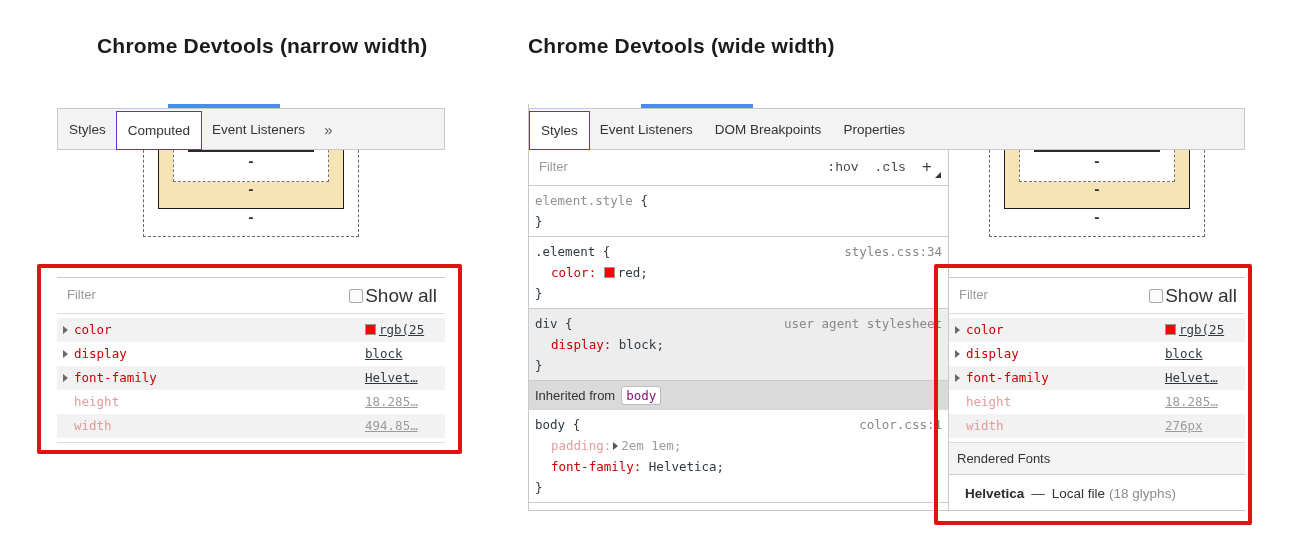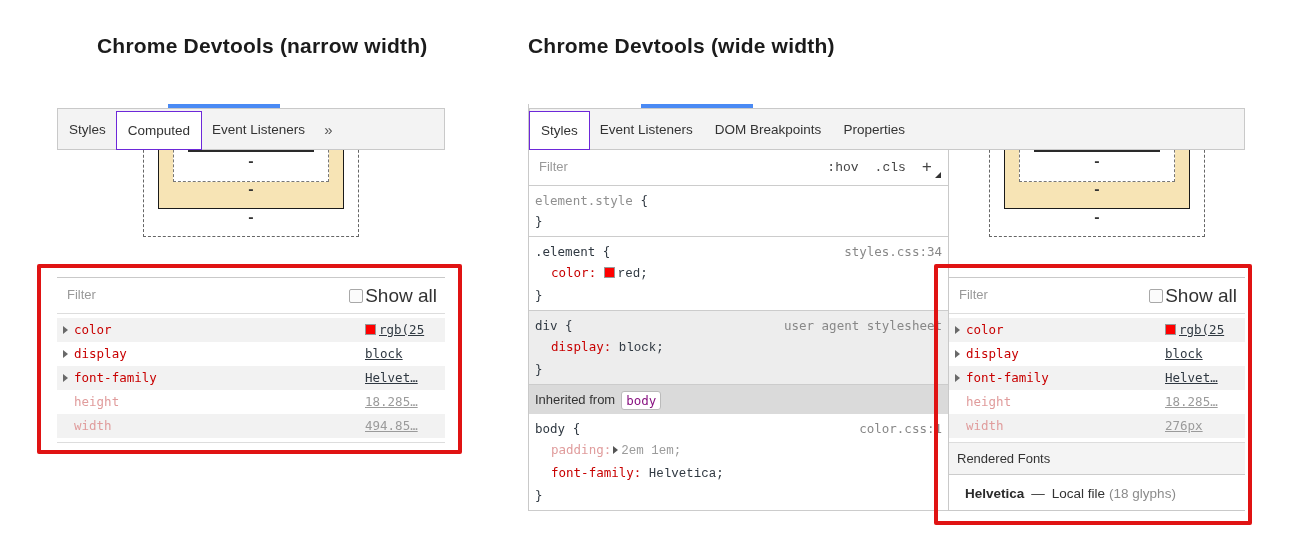--- a/index.html
+++ b/index.html
@@ -58,25 +58,25 @@
           font-family:Liberation Mono, monospace;font-size:13px;color:#444;}
   .plusbtn{font-size:17px;color:#444;}
   .corner-tri{position:absolute;right:7px;bottom:7px;width:0;height:0;border-bottom:6px solid #333;border-left:6px solid transparent;}
   .rule{padding:4px 0 4px 6px;border-bottom:1px solid #ccc;position:relative;}
   .rule.ua{background:#ededed;}
   .rule .link{float:right;margin-right:6px;color:#888;}
   .rule .origin{float:right;margin-right:6px;color:#888;}
   .indent{padding-left:16px;}
   .sel{color:#303942;} .sel.gray{color:#909090;}
   .pname{color:#c80000;} .pname.muted{color:#e09c9c;}
-  .pval{color:#303942;font-family:Liberation Mono, monospace;} .pval.gray{color:#9b9b9b;}
+  .pval{color:#303942;} .pval.gray{color:#9b9b9b;}
   .mini-tri{display:inline-block;width:0;height:0;border-left:5px solid #555;border-top:4px solid transparent;
             border-bottom:4px solid transparent;margin:0 3px 0 2px;}
   .inherited-bar{background:#dadada;padding:4px 0 4px 6px;font-family:"Liberation Sans",sans-serif;
-                 font-size:13px;color:#333;display:flex;align-items:flex-end;gap:6px;}
+                 font-size:13px;color:#333;display:flex;align-items:center;gap:6px;}
   .chip{background:#fff;border:1px solid #bbb;border-radius:3px;padding:0 4px;color:#881280;
         font-family:"DejaVu Sans Mono",monospace;font-size:12.5px;line-height:17px;}
   .sidebar{flex:1;position:relative;}
   .sidebar .computed{top:127px;}
   .rf-header{height:31px;line-height:31px;padding-left:8px;background:#f4f4f4;border-bottom:1px solid #ccc;
              font-size:13px;color:#333;font-family:"Liberation Sans",sans-serif;}
   .rf-row{height:38px;line-height:38px;padding-left:16px;font-size:13.5px;color:#333;white-space:nowrap;
           font-family:"Liberation Sans",sans-serif;}
   .rf-name{font-weight:bold;color:#2b2b2b;}
   .rf-dash{margin:0 7px;}

